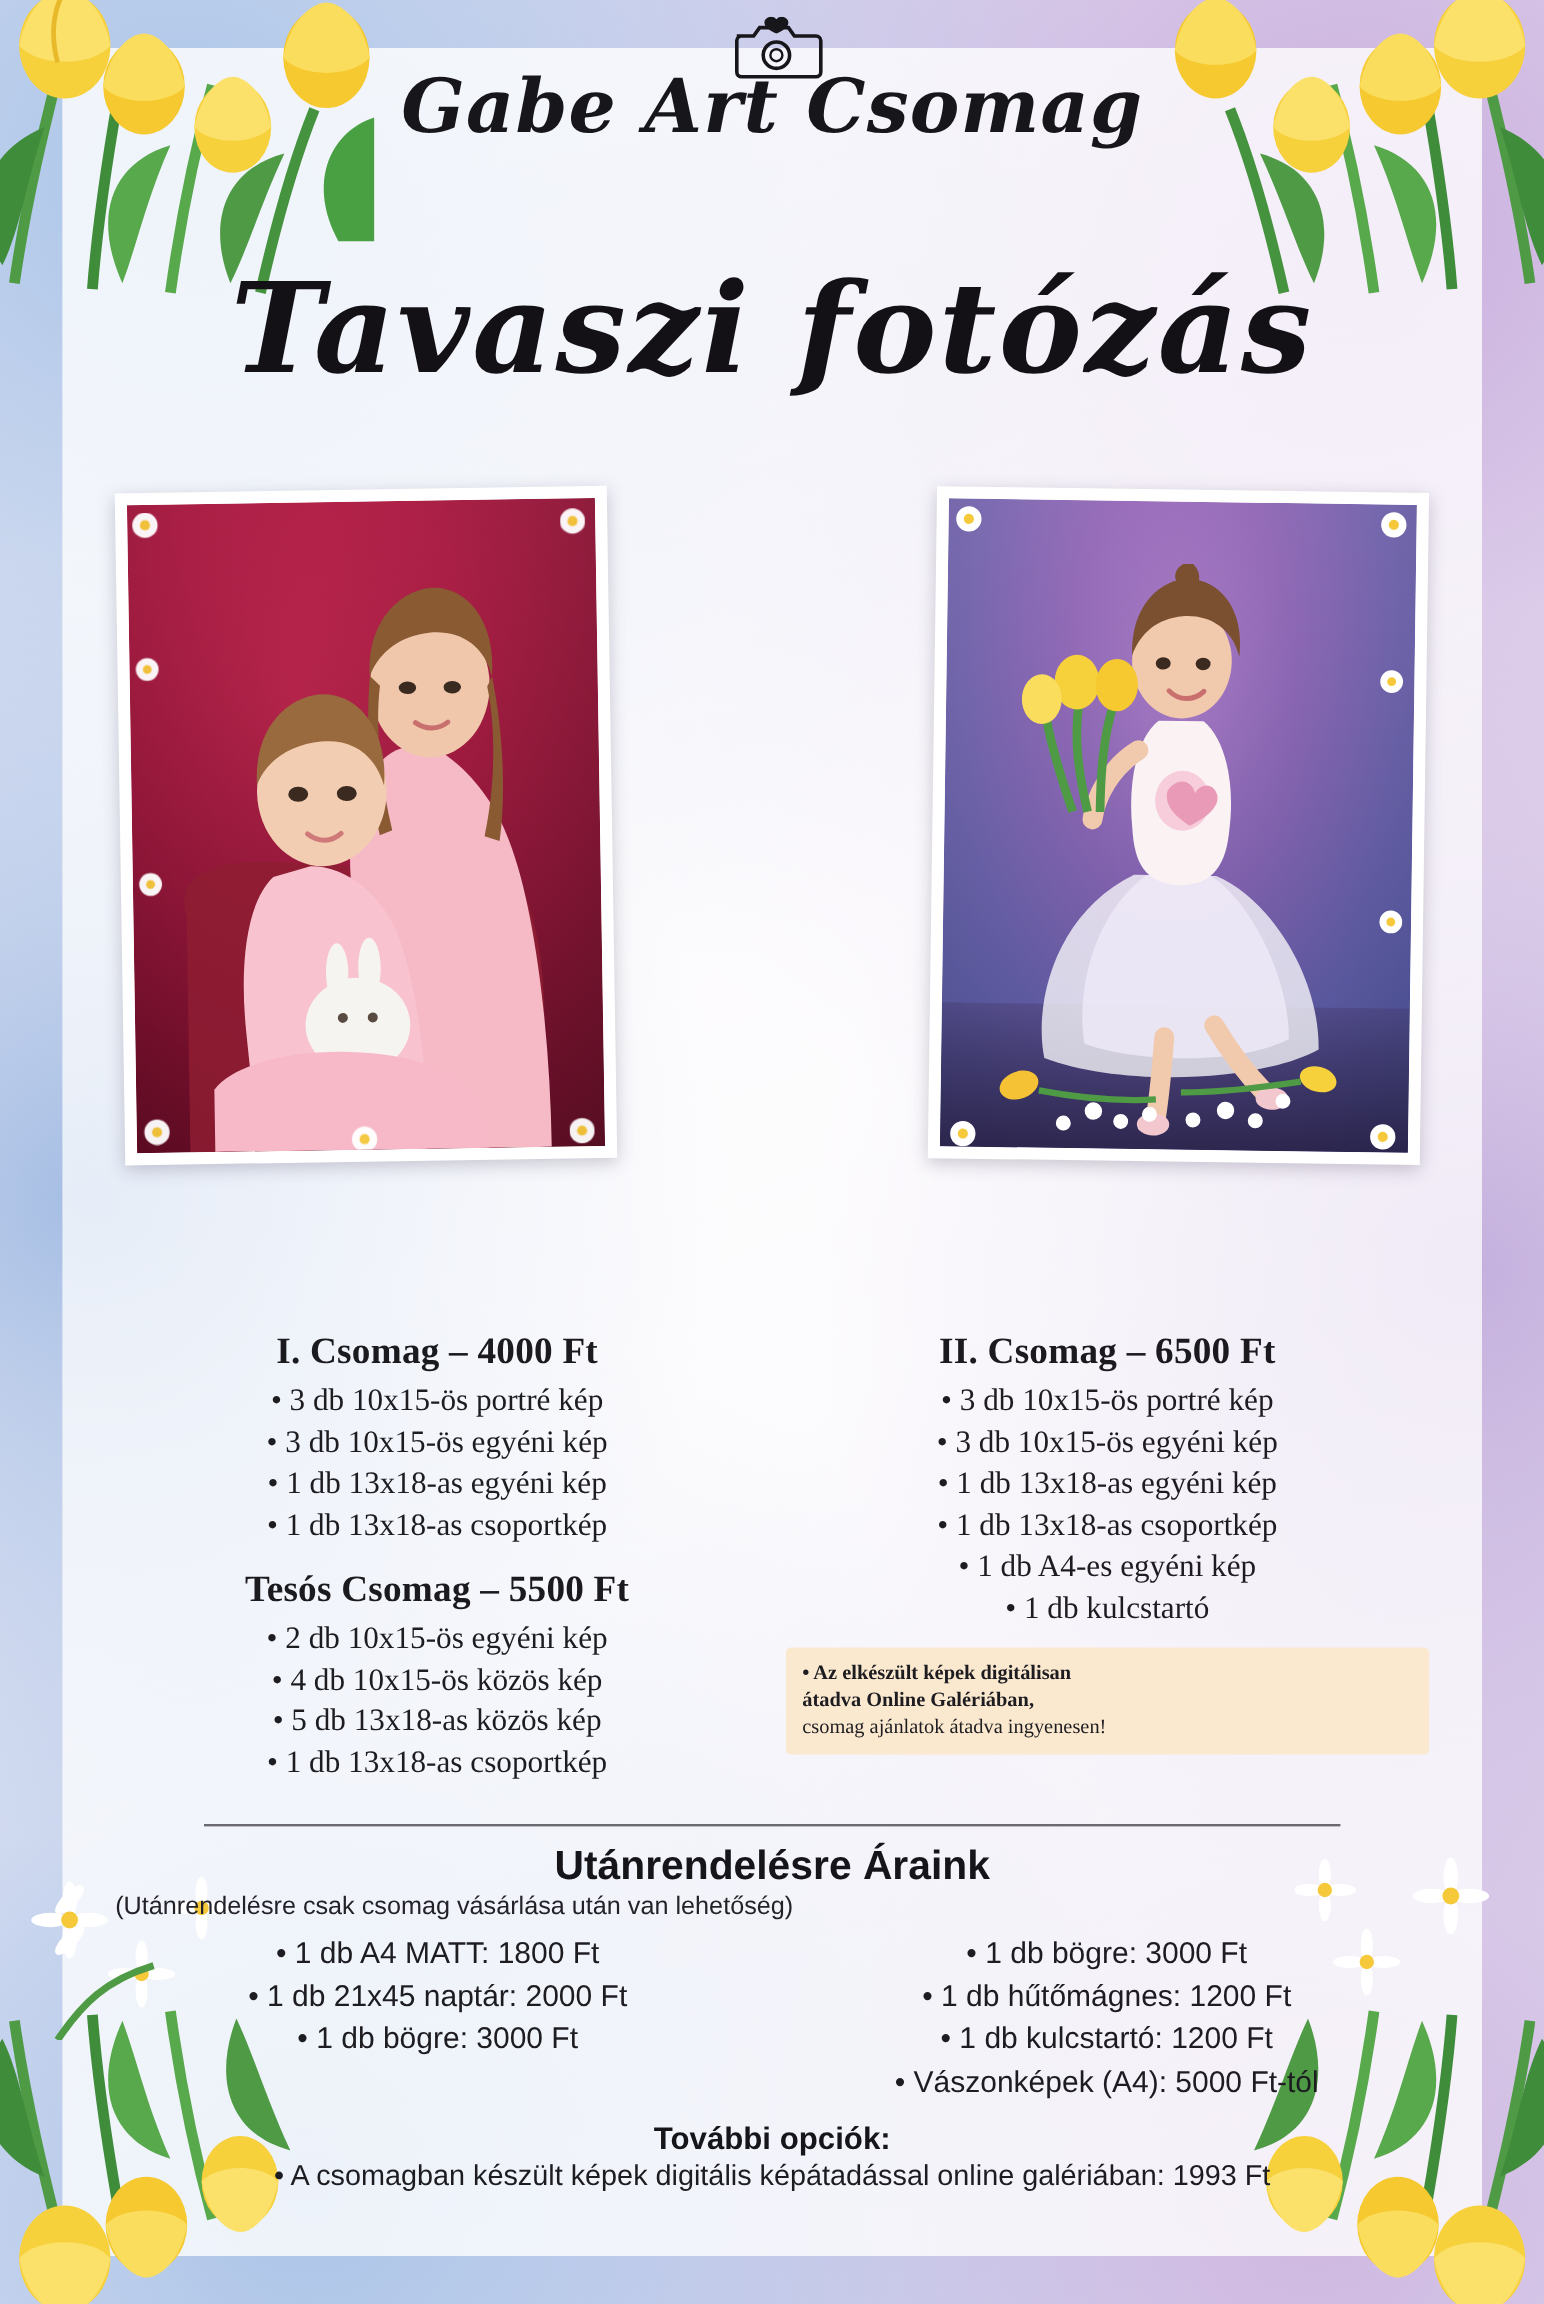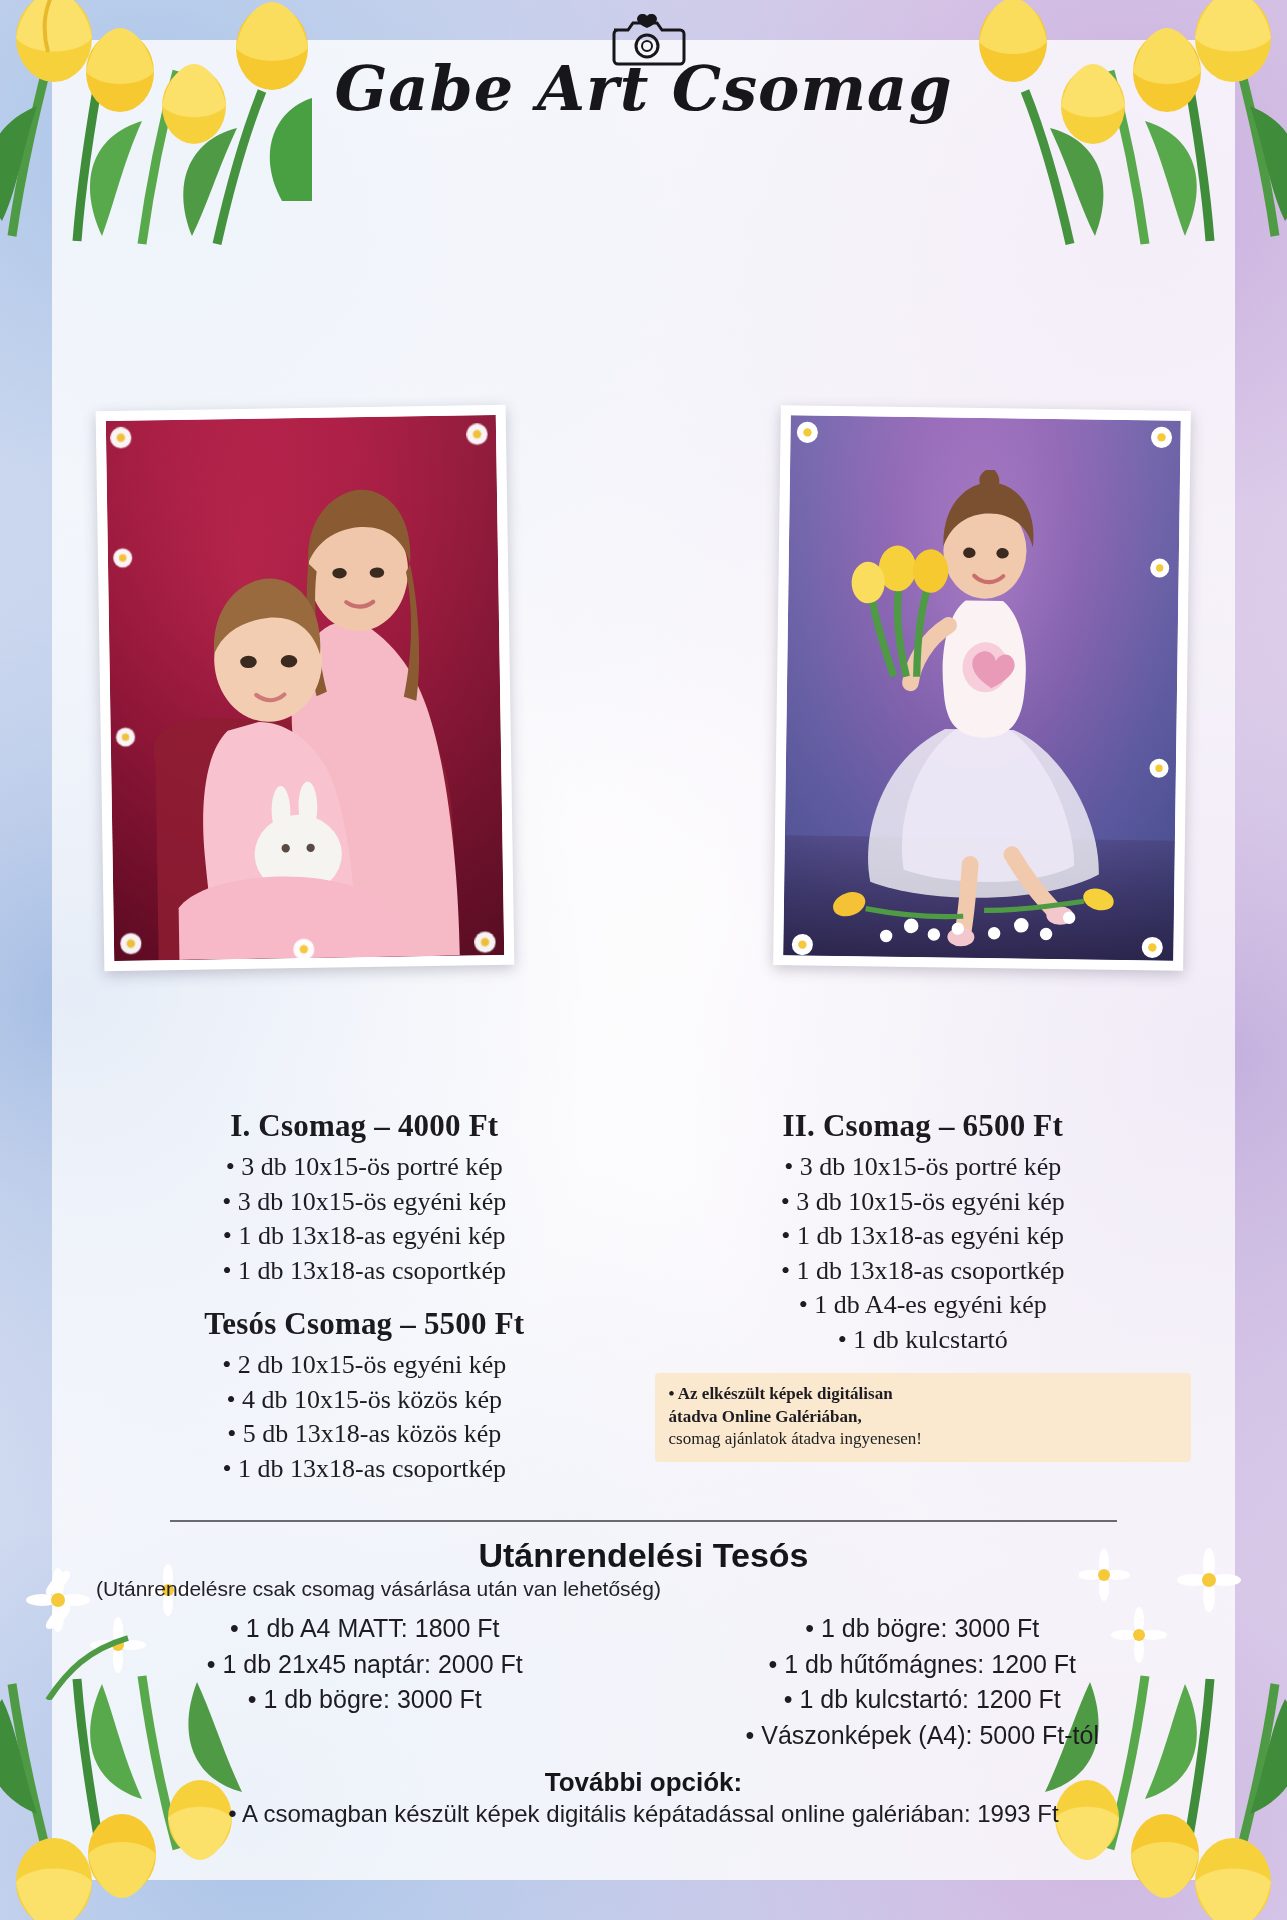--- a/index.html
+++ b/index.html
@@ -413,20 +413,21 @@
   <div class="logo-wrap">
     <svg class="camera-icon" viewBox="0 0 78 54">
       <path d="M6 16 h14 l5-7 h24 l5 7 h18 a4 4 0 0 1 4 4 v26 a4 4 0 0 1 -4 4 h-62 a4 4 0 0 1 -4 -4 v-26 a4 4 0 0 1 4 -4 z" fill="none" stroke="#17161a" stroke-width="3"></path>
       <circle cx="39" cy="32" r="11" fill="none" stroke="#17161a" stroke-width="3"></circle>
       <circle cx="39" cy="32" r="5" fill="none" stroke="#17161a" stroke-width="2"></circle>
       <path d="M39 2 c-3 -4 -10 -2 -10 3 c0 5 10 9 10 9 c0 0 10 -4 10 -9 c0 -5 -7 -7 -10 -3 z" fill="#17161a"></path>
     </svg>
     <div class="logo-script">Gabe Art Csomag</div>
   </div>
 
+  <div class="title-script">Tavaszi fotózás</div>
 
   <div class="photos">
 
     <div class="photo-frame left photo-a">
       <div class="ph-inner">
         <div class="bg-a"></div>
 
         <svg viewBox="0 0 370 520" style="position:absolute;inset:0;width:100%;height:100%;">
 
           <path d="M40 330 C30 300 60 285 110 288 L300 300 C330 330 330 430 320 520 L40 520 Z" fill="#8e1d33" opacity="0.85"></path>
@@ -613,21 +614,21 @@
         <p class="bold">• Az elkészült képek digitálisan</p>
         <p class="bold">átadva Online Galériában,</p>
         <p>csomag ajánlatok átadva ingyenesen!</p>
       </div>
     </div>
   </div>
 
   <div class="divider"></div>
 
   <div class="reorder">
-    <h2 class="reorder-title">Utánrendelési Tesós</h2>
+    <h2 class="reorder-title">Utánrendelésre Áraink</h2>
     <p class="reorder-sub">(Utánrendelésre csak csomag vásárlása után van lehetőség)</p>
 
     <div class="reorder-cols">
       <ul>
         <li>• 1 db A4 MATT: 1800 Ft</li>
         <li>• 1 db 21x45 naptár: 2000 Ft</li>
         <li>• 1 db bögre: 3000 Ft</li>
       </ul>
       <ul>
         <li>• 1 db bögre: 3000 Ft</li>

